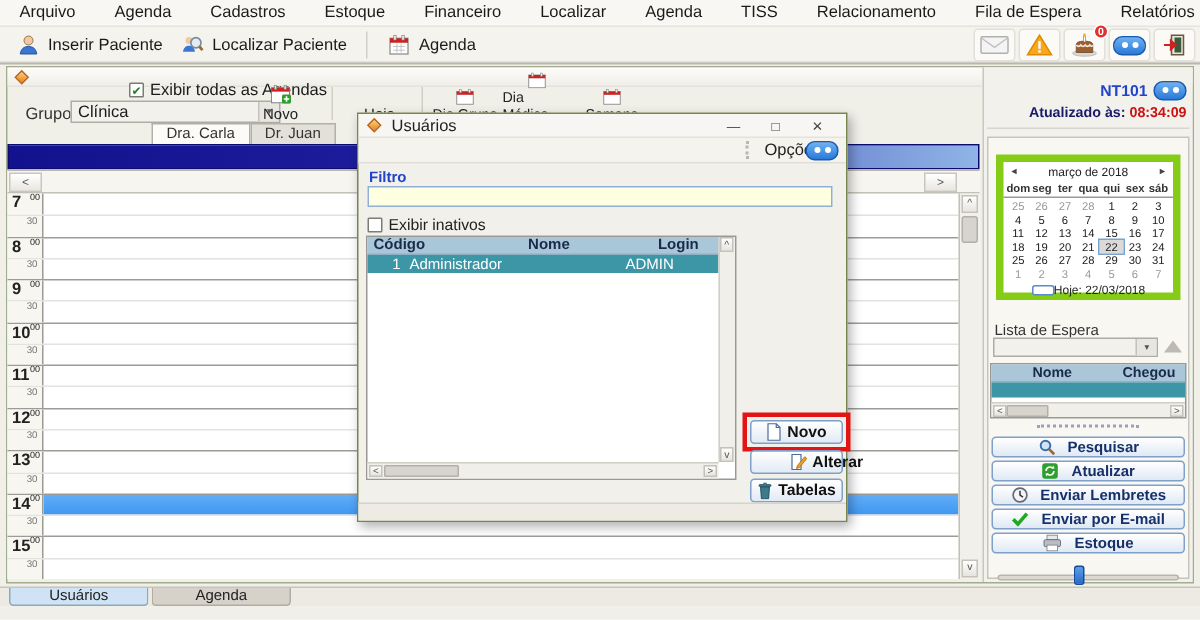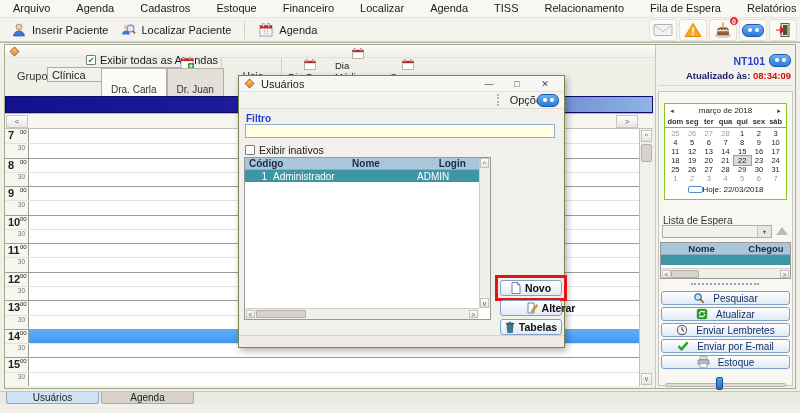--- a/index.html
+++ b/index.html
@@ -36,21 +36,21 @@
   #grupo-select { position:absolute; left:42px; top:22px; width:140px; }
   .icon-stack { position:absolute; display:flex; flex-direction:column; align-items:center; justify-content:flex-end; gap:1px; height:26px; font-size:10px; color:#222; }
   #btn-novo { left:158px; top:11px; width:48px; }
   #btn-hoje { left:226px; top:11px; width:44px; }
   .agsep { position:absolute; top:13px; width:1px; height:22px; background:#d0cec6; }
   .view-btn { width:46px; top:11px; font-size:9.5px; }
   #vb0 { left:282px; } #vb1 { left:330px; } #vb2 { left:380px; }
 
   
   #doc-tabs { position:absolute; left:96px; top:37px; height:14px; display:flex; align-items:flex-end; }
-  .dtab { font-size:10px; padding:15px 9px 1px 9px; border:1px solid #b2b0a8; border-bottom:none; background:#e2e0d8; color:#333; }
+  .dtab { font-size:10px; padding:1px 9px 1px 9px; border:1px solid #b2b0a8; border-bottom:none; background:#e2e0d8; color:#333; }
   .dtab.active { background:#fcfbf7; position:relative; z-index:2; }
 
   
   #ag-header { position:absolute; left:0; top:51px; width:648px; height:17px; background:linear-gradient(90deg,#12128e 0%,#1e1e9e 42%,#8fb4e6 100%); border:1px solid #0c0c70; }
   #grid { position:absolute; left:0; top:68px; width:648px; bottom:2px; background:#fff; border-top:1px solid #b8b6ae; }
   #grid-top { position:absolute; left:0; top:0; right:0; height:15px; background:#f6f5f0; border-bottom:1px solid #c2c0b8; }
   .mini-arrow { position:absolute; top:1px; width:22px; height:13px; background:linear-gradient(#ffffff,#e8e6e0); border:1px solid #c8c6be; font-size:8px; color:#555; text-align:center; line-height:11px; }
   #arrow-left { left:1px; } #arrow-right { right:15px; }
   #grid-rows { position:absolute; left:0; top:15px; right:14px; bottom:0; display:grid; grid-template-rows:repeat(18,1fr); }
   .trow { display:flex; }
@@ -71,21 +71,21 @@
   
   #sidebar { position:absolute; left:650px; top:0; width:140px; bottom:0; background:#f2f1ec; border-left:1px solid #c8c6be; }
   #nt-row { position:absolute; right:4px; top:9px; display:flex; align-items:center; gap:4px; }
   #nt-code { color:#2244cc; font-weight:bold; font-size:10.5px; }
   #updated-row { position:absolute; right:4px; top:25px; font-size:9.5px; }
   #updated-label { color:#1a1a6a; font-weight:bold; }
   #updated-time { color:#cc1111; font-weight:bold; }
   #side-divider { position:absolute; left:2px; right:2px; top:40px; height:1px; background:#d8d6ce; }
   #side-panel { position:absolute; left:2px; right:2px; top:46px; bottom:2px; background:#f8f7f2; border:1px solid #c6c4bc; }
 
-  #calendar { position:absolute; left:5px; right:5px; top:11px; height:97px; background:#fff; border:1px solid #84cc16; font-size:7.5px; }
+  #calendar { position:absolute; left:5px; right:5px; top:11px; height:97px; background:#fff; border:5px solid #84cc16; font-size:7.5px; }
   #cal-head { display:flex; align-items:center; justify-content:space-between; padding:2px 4px; font-size:8px; color:#222; }
   .cal-nav { font-size:6px; color:#444; }
   #cal-days { display:grid; grid-template-columns:repeat(7,1fr); border-bottom:1px solid #999; padding:0 2px 1px 2px; }
   .cal-dn { text-align:center; font-weight:bold; color:#333; }
   #cal-grid { display:grid; grid-template-columns:repeat(7,1fr); grid-auto-rows:9px; padding:1px 2px; }
   .cal-cell { text-align:center; color:#222; line-height:9px; }
   .cal-cell.muted { color:#9a9a94; }
   .cal-cell.selected { background:#dadada; outline:1px solid #7aa2cc; }
   #cal-today { display:flex; align-items:center; justify-content:center; gap:0; margin-top:1px; font-size:8px; color:#222; }
   #cal-today .tbox { width:15px; height:7px; background:#fff; border:1px solid #5a8ac8; border-radius:2px; }
@@ -97,21 +97,21 @@
   .thead { display:flex; background:#a9c7d9; border-bottom:1px solid #8fb0c4; font-weight:bold; color:#1a2a4a; font-size:9.5px; height:12px; align-items:center; }
   #wait-table .thead span:first-child { flex:1; text-align:center; }
   #wait-table .thead span:last-child { width:48px; text-align:center; }
   #wait-row { height:10px; background:#3d96a6; }
   #wait-hscroll { position:absolute; left:0; right:0; bottom:0; height:10px; background:#f0efe9; border-top:1px solid #d0cec6; }
   .hs-arrow { position:absolute; top:1px; width:9px; height:8px; font-size:6.5px; color:#555; text-align:center; line-height:8px; background:linear-gradient(#fff,#e6e4de); border:1px solid #c4c2ba; }
   .hs-thumb { position:absolute; top:1px; left:10px; width:28px; height:8px; background:#d6d4cc; border:1px solid #b2b0a8; border-radius:1px; }
   #splitter { position:absolute; left:32px; width:68px; top:191px; height:4px; border-top:2px dotted #9aa0c0; }
 
   #side-buttons { position:absolute; left:2px; right:2px; top:199px; display:flex; flex-direction:column; gap:2px; }
-  .side-btn { height:14px; background:linear-gradient(#ffffff,#dfe9f4); border:1px solid #7fa0c8; border-radius:3px; display:flex; align-items:center; justify-content:center; gap:8px; font-weight:normal; font-size:10px; color:#16306a; font-family:inherit; }
+  .side-btn { height:14px; background:linear-gradient(#ffffff,#dfe9f4); border:1px solid #7fa0c8; border-radius:3px; display:flex; align-items:center; justify-content:center; gap:8px; font-weight:bold; font-size:10px; color:#16306a; font-family:inherit; }
   #side-slider { position:absolute; left:6px; right:6px; top:285px; height:14px; }
   #slider-track { position:absolute; left:0; right:0; top:6px; height:4px; background:#dcdad2; border:1px solid #b8b6ae; border-radius:2px; }
   #slider-thumb { position:absolute; left:42%; top:0; width:7px; height:13px; background:linear-gradient(#5aa0e8,#2a6ac8); border:1px solid #1a4a9a; border-radius:2px; }
 
   
   #dialog { position:absolute; left:238px; top:75px; width:327px; height:273px; background:#f1f0ea; border:1px solid #77864f; box-shadow:2px 3px 7px rgba(0,0,0,.3); z-index:50; }
   #dlg-title { position:absolute; left:0; top:0; right:0; height:16px; background:#f7f6f2; border-bottom:1px solid #e4e2da; }
   #dlg-title .diamond { position:absolute; left:7px; top:4px; }
   #dlg-title-text { position:absolute; left:22px; top:2px; font-size:11px; color:#222; }
   .win-ctl { position:absolute; top:2px; width:14px; height:12px; text-align:center; font-size:9px; color:#444; line-height:12px; }

